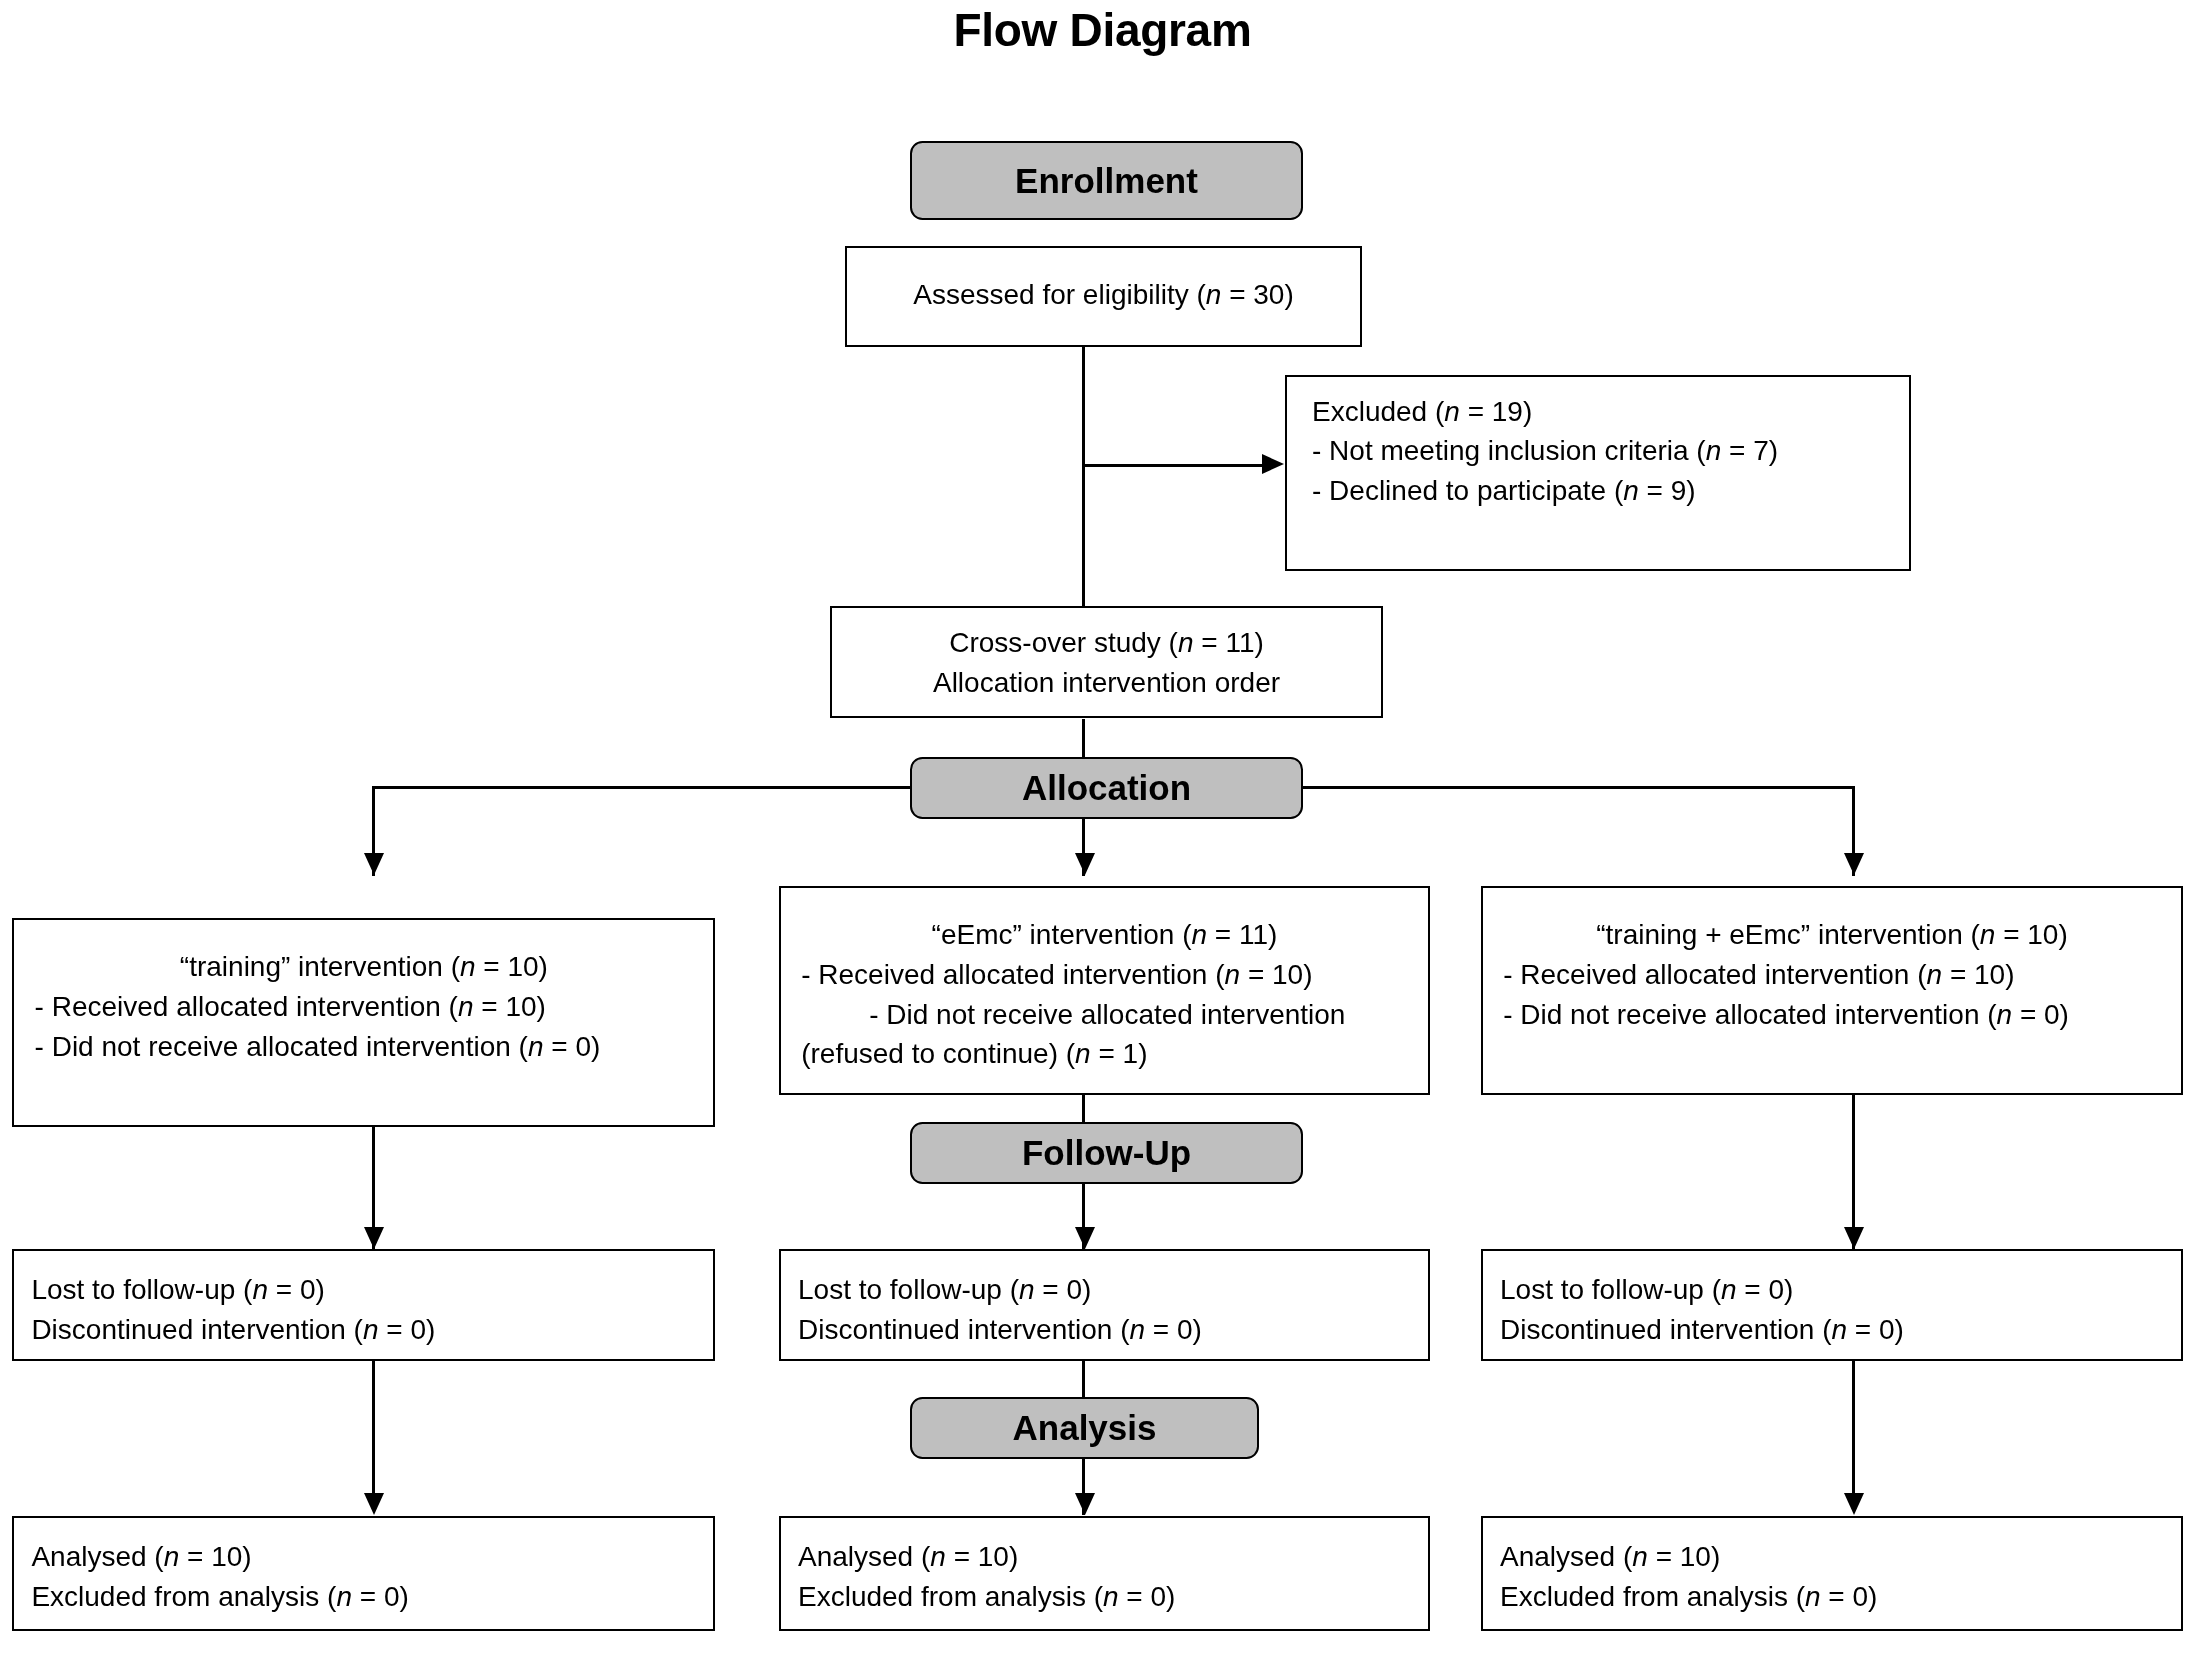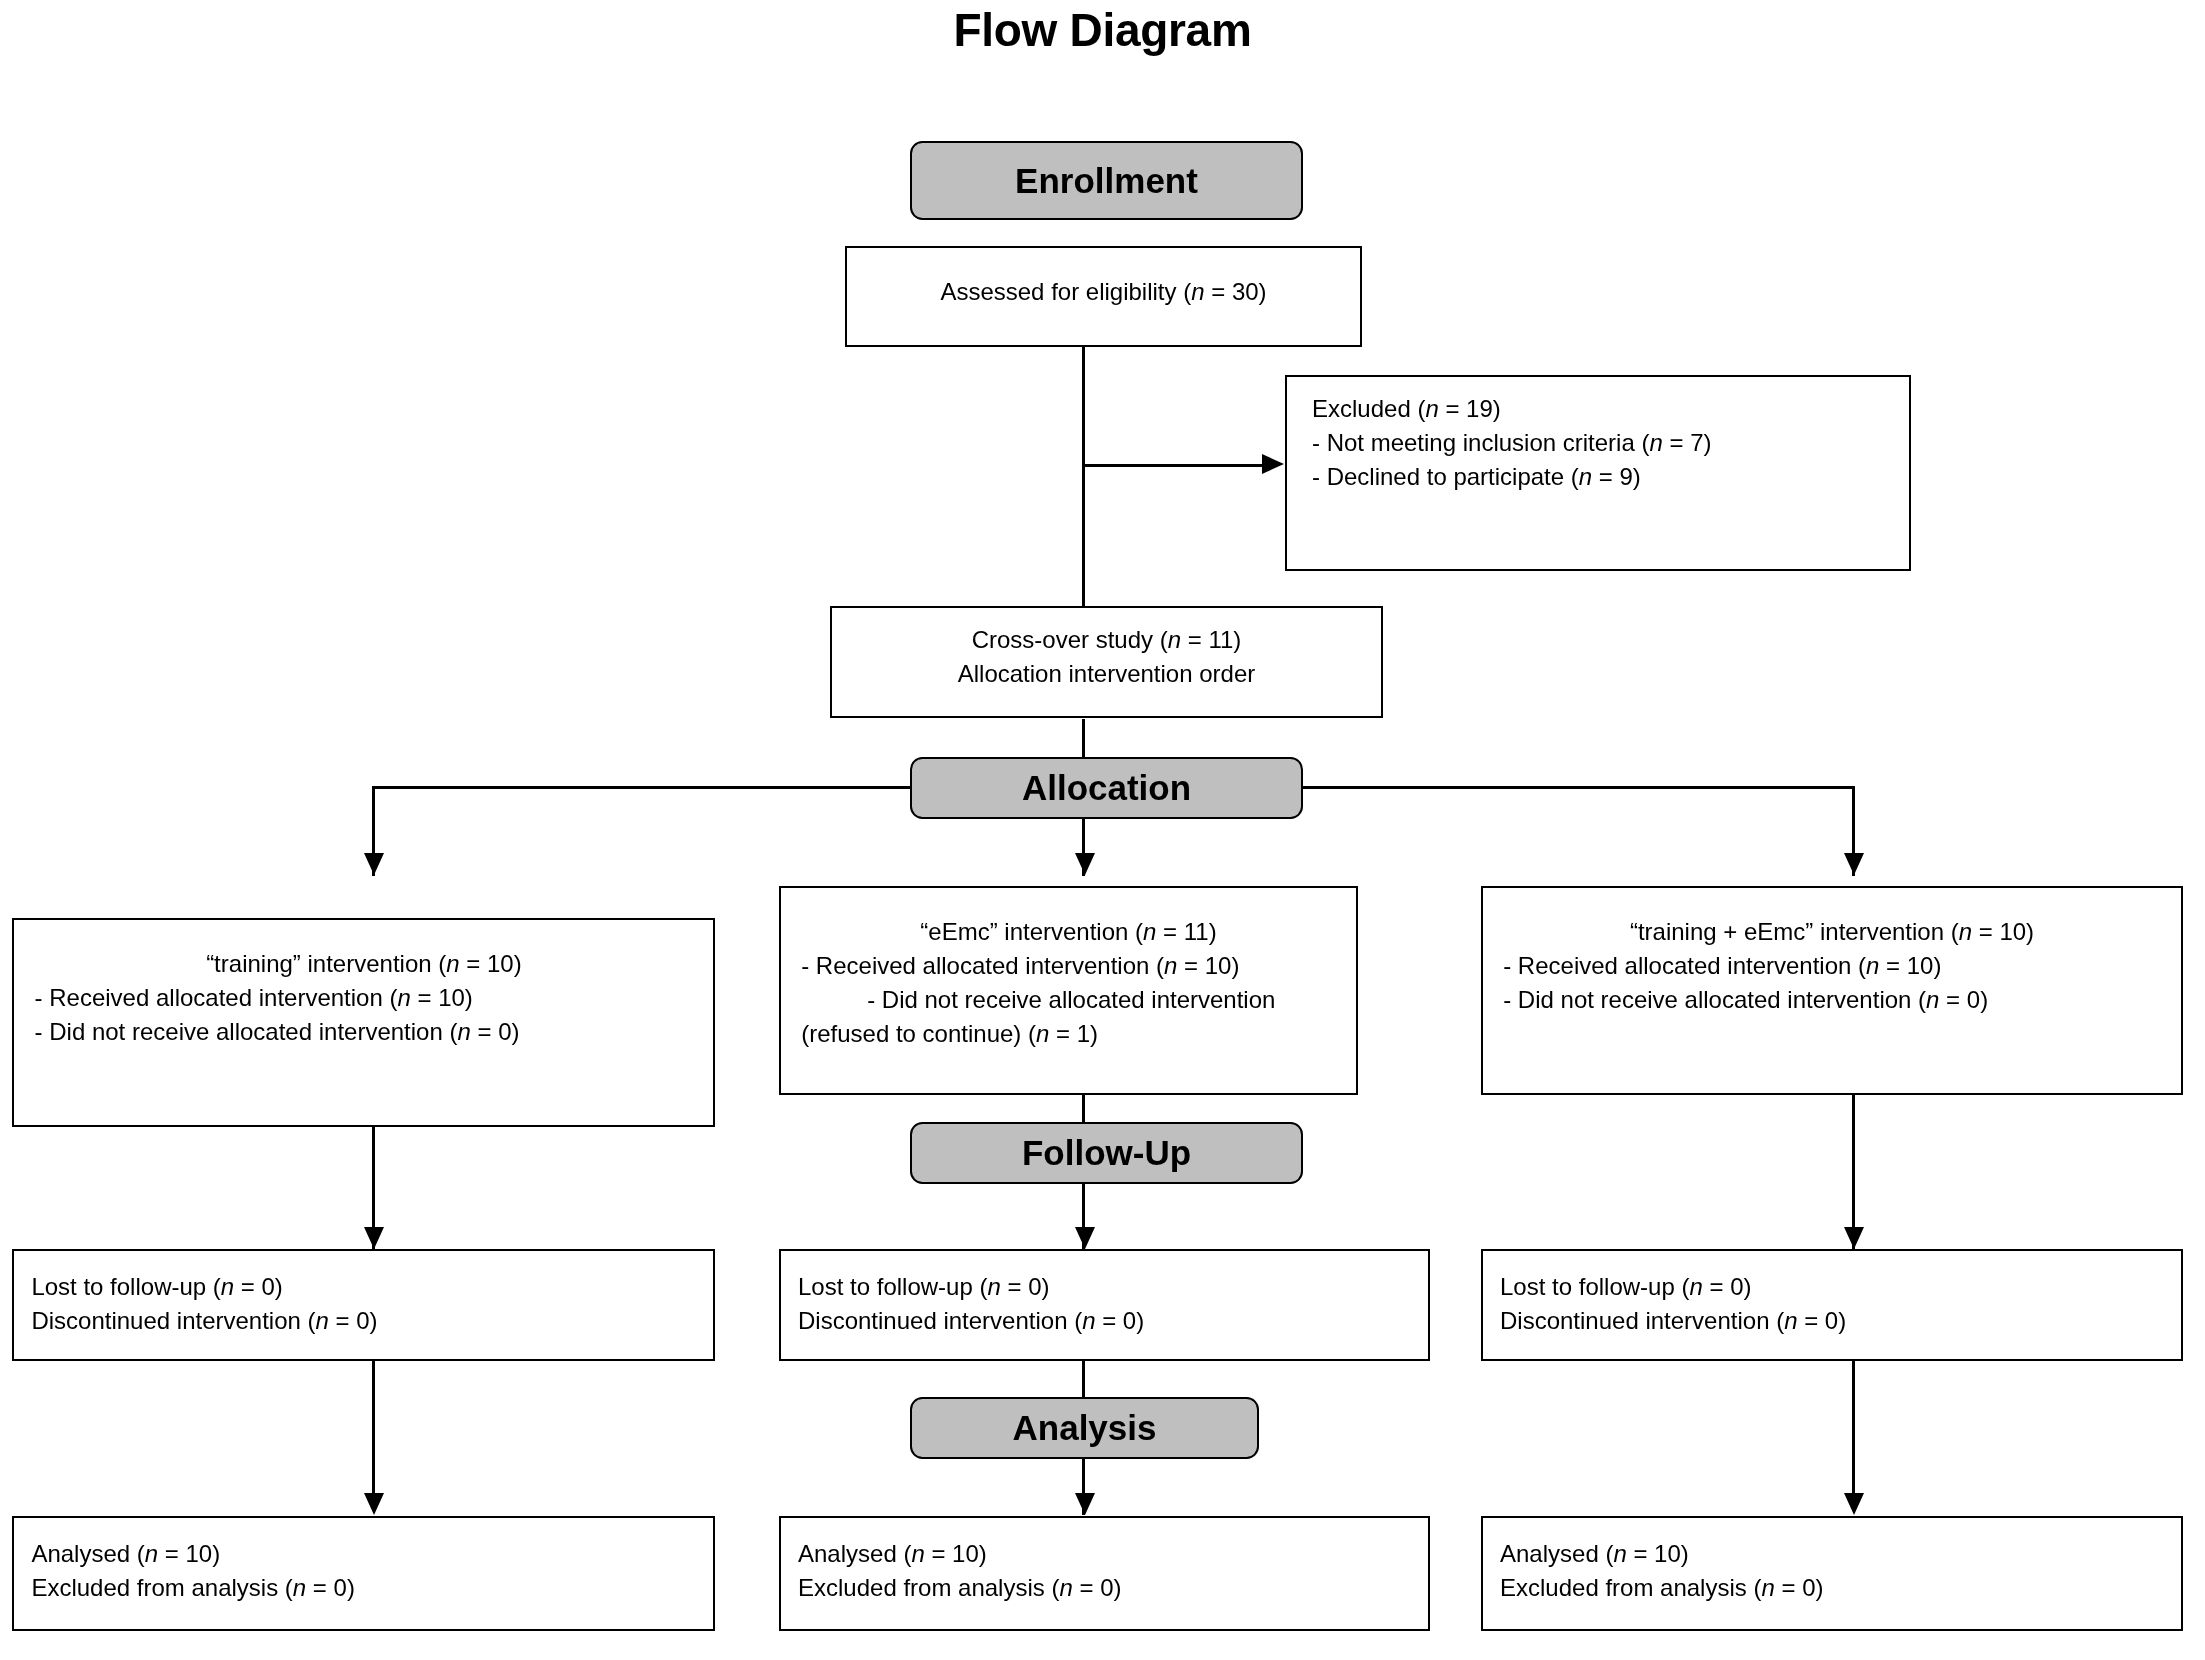--- a/index.html
+++ b/index.html
@@ -47,21 +47,21 @@
     z-index: 5;
   }
 
   
   .node {
     position: absolute;
     background: #ffffff;
     border: 2.8px solid #000000;
     box-sizing: border-box;
     z-index: 4;
-    font-size: 24px;
+    font-size: 28px;
     line-height: 1.42;
   }
   .node .inner {
     padding: 12.4px 14.6px;
   }
   .node.center .inner { text-align: center; }
   .node.left   .inner { text-align: left; }
 
   .node .line { white-space: nowrap; }
 
@@ -154,21 +154,21 @@
   <div class="arrow-down" style="left:1844px; top:853px;"></div>
 
   <div class="node center" style="left:12.4px; top:918px; width:703px; height:209px;">
     <div class="inner" style="padding-top:27px;">
       <div class="line">“training” intervention (<em class="n">n</em> = 10)</div>
       <div class="line" style="text-align:left; padding-left:5.6px;">- Received allocated intervention (<em class="n">n</em> = 10)</div>
       <div class="line" style="text-align:left; padding-left:5.6px;">- Did not receive allocated intervention (<em class="n">n</em> = 0)</div>
     </div>
   </div>
 
-  <div class="node center" style="left:779px; top:886px; width:579px; height:209px;">
+  <div class="node center" style="left:779px; top:886px; width:651px; height:209px;">
     <div class="inner" style="padding-top:27px;">
       <div class="line">“eEmc” intervention (<em class="n">n</em> = 11)</div>
       <div class="line" style="text-align:left; padding-left:5.6px;">- Received allocated intervention (<em class="n">n</em> = 10)</div>
       <div class="line" style="text-align:center; padding-left:5.6px;">- Did not receive allocated intervention</div>
       <div class="line" style="text-align:left; padding-left:5.6px;">(refused to continue) (<em class="n">n</em> = 1)</div>
     </div>
   </div>
 
   <div class="node center" style="left:1481px; top:886px; width:702px; height:209px;">
     <div class="inner" style="padding-top:27px;">

